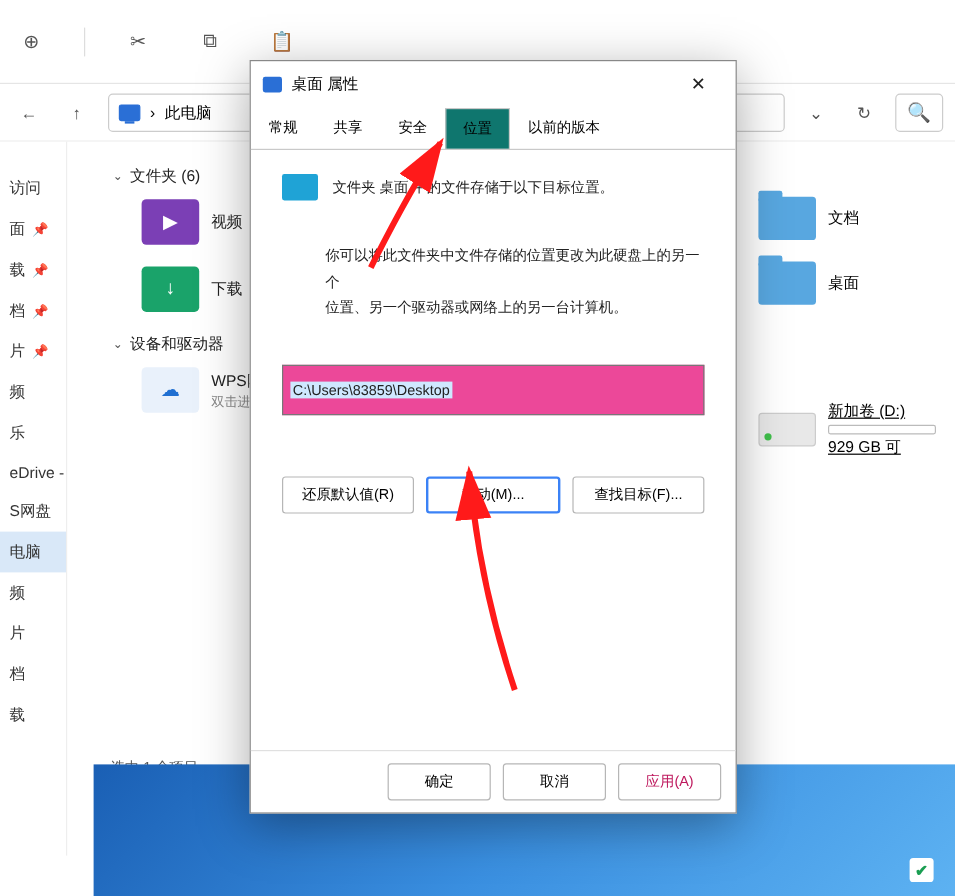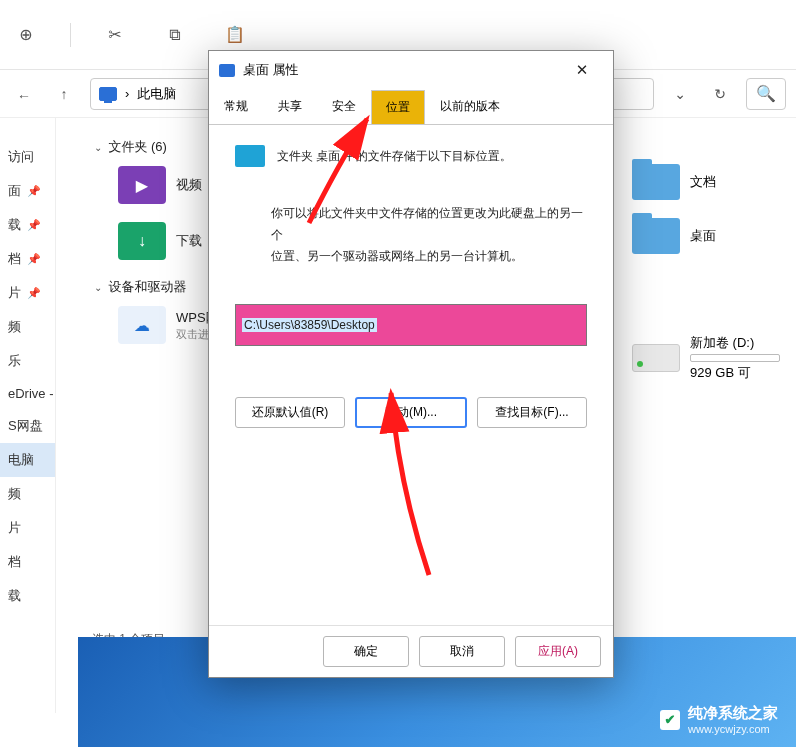--- a/index.html
+++ b/index.html
@@ -32,21 +32,21 @@
   .entry .lbls { display: flex; flex-direction: column; }
   .entry .sub { font-size: 11px; color: #888; }
   .thumb.purple { background: #7b3fb5; }
   .thumb.green  { background: #1aa36a; }
   .thumb.cloud  { background: #e9f1fb; color: #1f6fd1; }
 
   .rightcol { position: absolute; left: 632px; top: 164px; width: 160px; font-size: 13px; }
   .ritem { display: flex; align-items: center; gap: 10px; margin-bottom: 18px; }
   .ritem .folder { width: 48px; height: 36px; background: #58a7e0; border-radius: 3px; position: relative; }
   .ritem .folder::before { content: ""; position: absolute; left: 0; top: -5px; width: 20px; height: 8px; background: #58a7e0; border-radius: 2px 2px 0 0; }
-  .drive { display: flex; align-items: center; gap: 10px; margin-top: 80px; }
+  .drive { display: flex; align-items: center; gap: 10px; margin-top: 80px; text-decoration: underline; }
   .drive .disk { width: 48px; height: 28px; background: #e8e8e8; border: 1px solid #ccc; border-radius: 3px; position: relative; }
   .drive .disk::after { content: ""; position: absolute; left: 4px; bottom: 4px; width: 6px; height: 6px; background: #3fbf4a; border-radius: 50%; }
   .drive .lbls { display: flex; flex-direction: column; }
   .drive .bar { width: 90px; height: 8px; border: 1px solid #bbb; border-radius: 2px; margin: 2px 0; }
 
   .statusbar { position: absolute; left: 0; right: 0; bottom: 0; height: 150px; }
   .status-text { position: absolute; left: 92px; top: 34px; font-size: 12px; color: #555; }
   .wallpaper { position: absolute; left: 78px; right: 0; bottom: 0; height: 110px; background: linear-gradient(135deg, #1a5fb4 0%, #3a8fe0 50%, #5db2f2 100%); display: flex; align-items: flex-end; justify-content: flex-end; padding: 12px 18px; }
   .brandbox { display: flex; align-items: center; gap: 8px; color: #fff; font-size: 15px; font-weight: 600; }
   .brandurl { font-size: 11px; opacity: .9; display: block; font-weight: 400; }
@@ -54,21 +54,21 @@
 
   
   .dialog { position: absolute; left: 208px; top: 50px; width: 406px; height: 628px; background: #fff; border: 1px solid #888; box-shadow: 0 10px 40px rgba(0,0,0,.35); display: flex; flex-direction: column; }
   .titlebar { height: 38px; display: flex; align-items: center; padding: 0 10px; gap: 8px; font-size: 13px; }
   .titlebar .ticon { width: 16px; height: 13px; background: #2a6fd6; border-radius: 2px; }
   .titlebar .spacer { flex: 1; }
   .closebtn { width: 42px; height: 30px; display: flex; align-items: center; justify-content: center; font-size: 15px; color: #222; }
 
   .tabs { display: flex; padding: 0; font-size: 12px; }
   .tab { padding: 8px 14px; border: 1px solid transparent; cursor: default; }
-  .tab.active { border: 1px solid #c9c9c9; border-bottom-color: #fff; background: #eab308; position: relative; top: 1px; }
+  .tab.active { border: 1px solid #c9c9c9; border-bottom-color: #fff; background: #0f766e; position: relative; top: 1px; }
   .tabbody { flex: 1; border-top: 1px solid #c9c9c9; padding: 20px 26px; font-size: 12px; color: #222; position: relative; }
 
   .deskrow { display: flex; align-items: center; gap: 12px; }
   .deskicon { width: 30px; height: 22px; background: #1fa3d6; border-radius: 2px; }
 
   .desc { margin: 36px 0 0 36px; line-height: 1.8; }
 
   .pathbox { margin: 36px 0 0 0; border: 1px solid #777; padding: 13px 6px; font-size: 12px; background: #ec4899; }
   .pathbox span { background: #cfe8ff; display: inline-block; padding: 0 2px; }
 
@@ -208,24 +208,20 @@
         <span class="sub">929 GB 可</span>
       </div>
     </div>
   </div>
 
   <div class="statusbar">
     <div class="status-text">选中 1 个项目</div>
     <div class="wallpaper">
       <div class="brandbox">
         <span class="brandlogo">✔</span>
-        <span>
-          <span>纯净系统之家</span>
-          <span class="brandurl">www.ycwjzy.com</span>
-        </span>
       </div>
     </div>
   </div>
 </div>
 
 <div class="dialog">
   <div class="titlebar">
     <span class="ticon"></span>
     <span>桌面 属性</span>
     <span class="spacer"></span>

